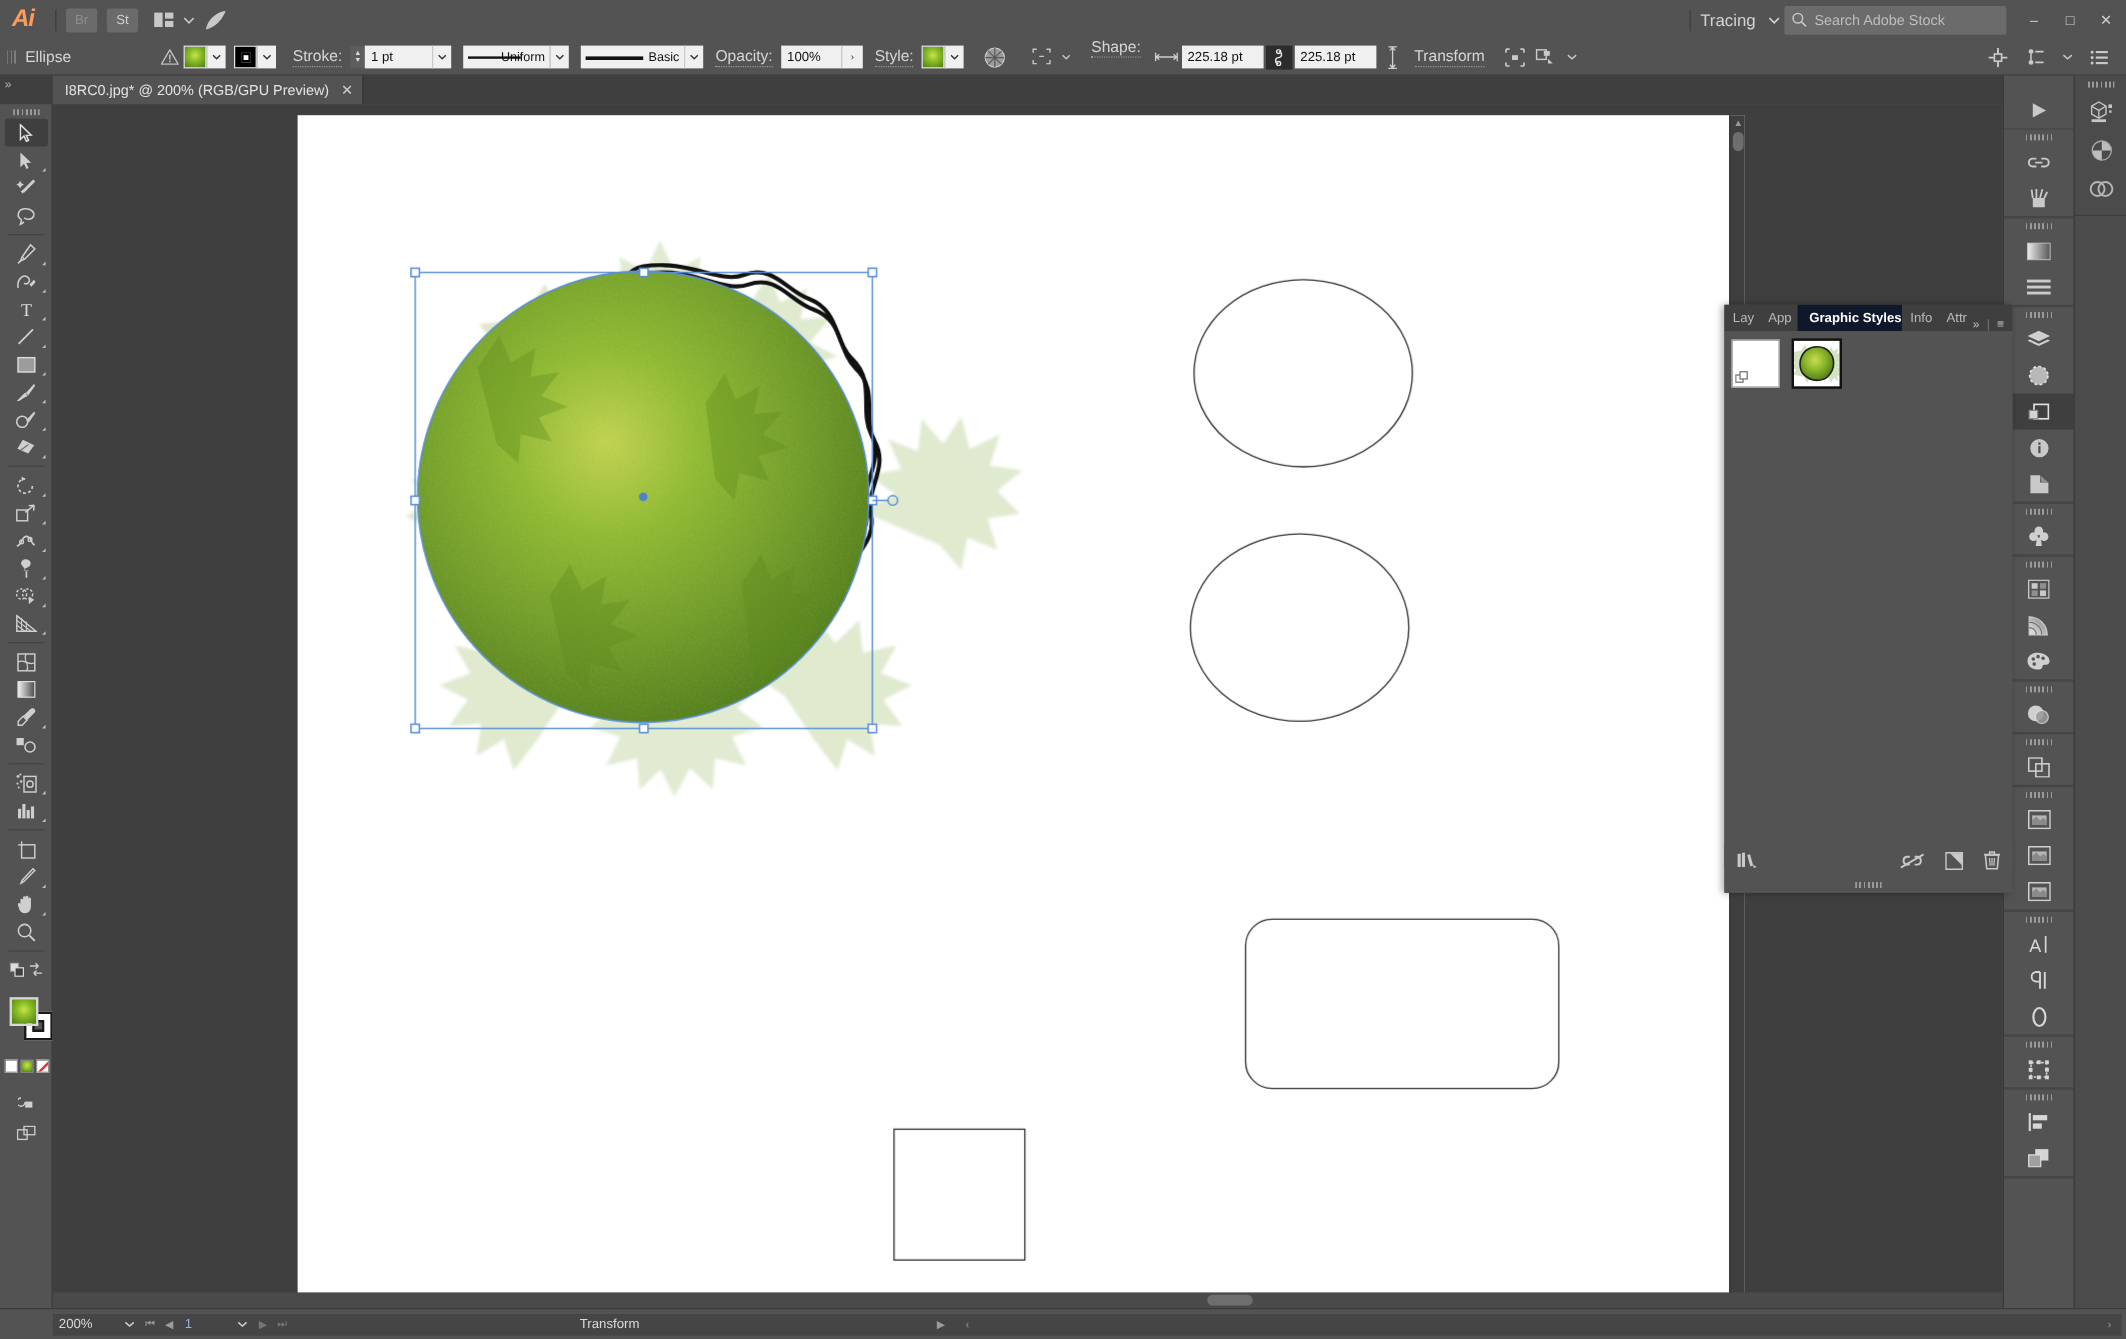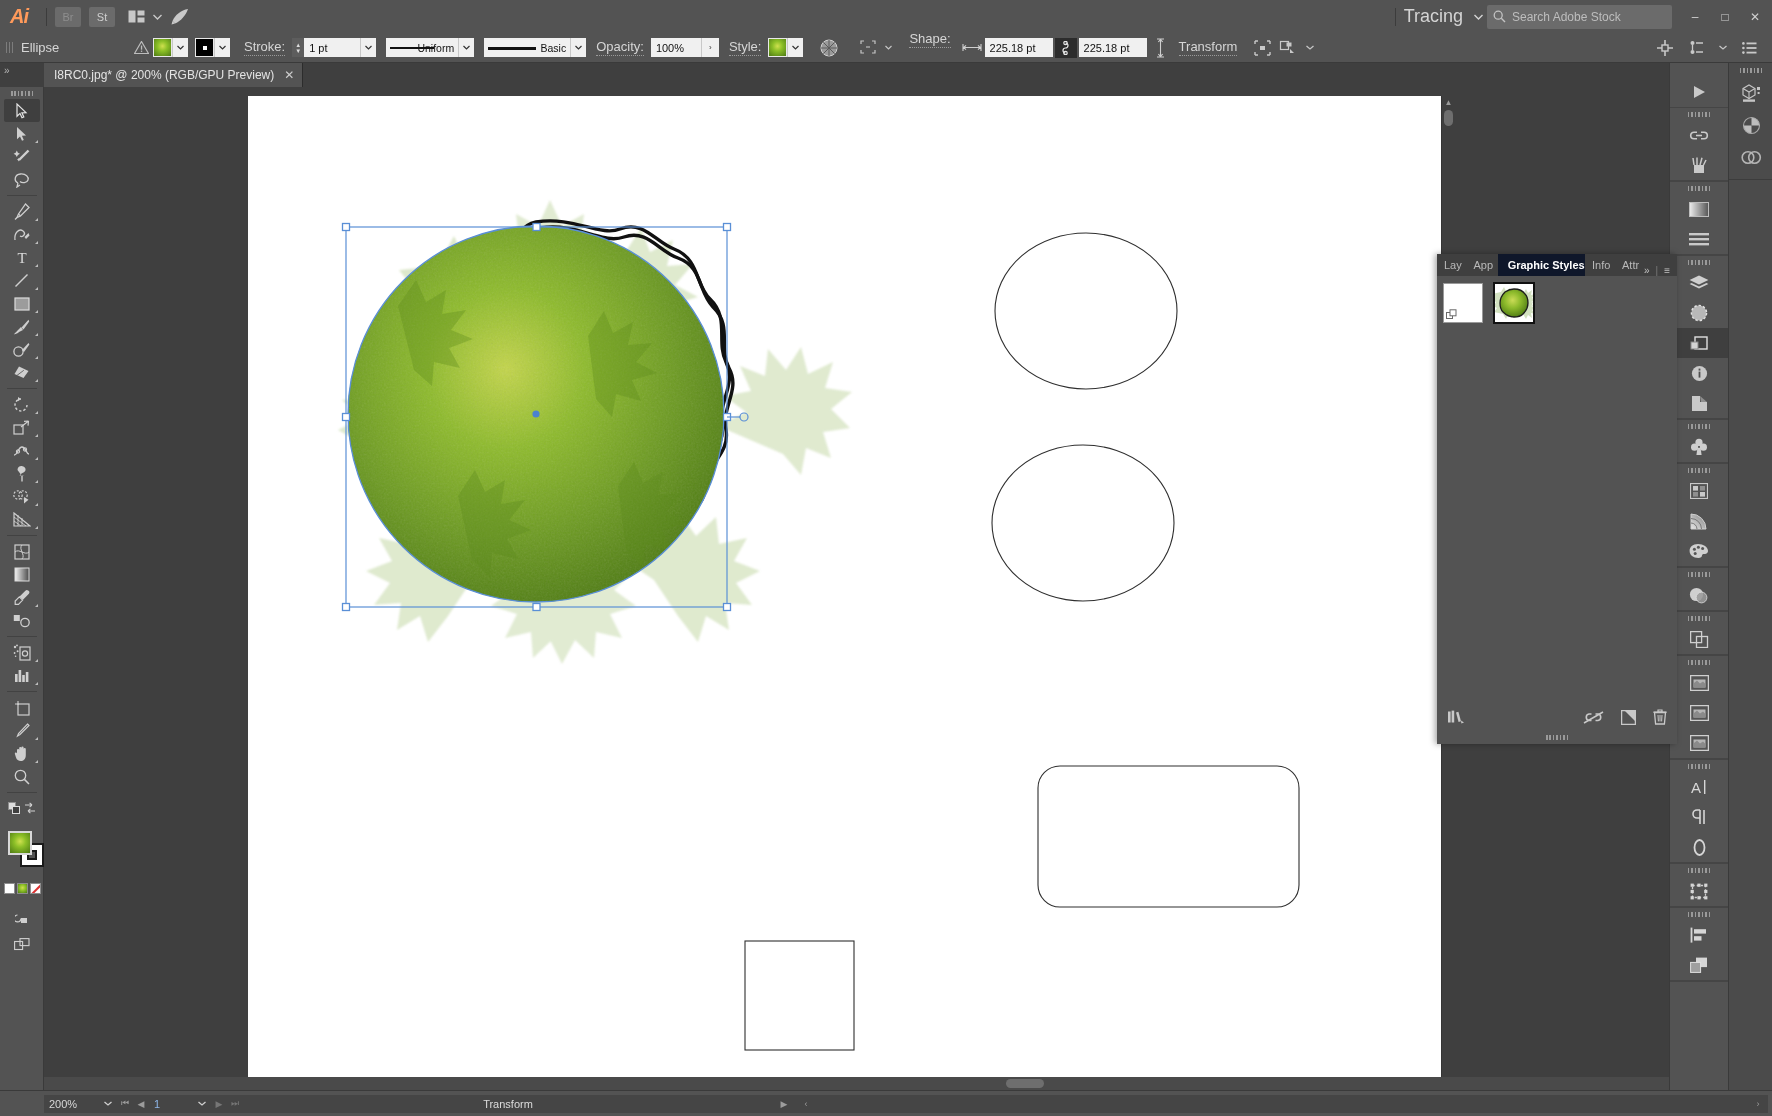--- a/index.html
+++ b/index.html
@@ -18,21 +18,21 @@
   #menubar{ position:absolute; left:0; top:0; width:1772px; height:33px; background:#535353;
     display:flex; align-items:center; }
   #ai-logo{ width:38px; height:33px; display:flex; align-items:center; justify-content:center;
     color:#ff9a5b; font-size:20px; font-weight:bold; font-style:italic; letter-spacing:-1px;}
   .menu-item{ color:#d4d4d4; font-size:13px; padding:0 11px; height:33px; line-height:33px; white-space:nowrap;}
   .mb-sep{ width:1px; height:18px; background:#3c3c3c; margin:0 8px; }
   .mb-btn{ width:26px; height:20px; border-radius:2px; background:#6b6b6b; color:#8e8e8e;
     font-size:11px; display:flex; align-items:center; justify-content:center; margin-right:8px;}
   .mb-icon{ width:26px; height:22px; display:flex; align-items:center; justify-content:center; color:#c8c8c8; }
   #tracing-group{ margin-left:auto; display:flex; align-items:center; }
-  #tracing-lbl{ color:#d4d4d4; font-size:18px; padding-right:6px; }
+  #tracing-lbl{ color:#d4d4d4; font-size:14px; padding-right:6px; }
   #search-stock{ width:185px; height:24px; background:#6b6b6b; border-radius:2px;
     display:flex; align-items:center; padding:0 6px; color:#bdbdbd; font-size:12px; }
   .wbtn{ width:30px; height:33px; display:flex; align-items:center; justify-content:center;
     color:#d0d0d0; font-size:12px; }
 
   
   #controlbar{ position:absolute; left:0; top:33px; width:1772px; height:30px; background:#535353;
     display:flex; align-items:center; border-bottom:1px solid #3a3a3a; }
   .cb-label{ color:#d6d6d6; font-size:13px; }
   .dotted{ border-bottom:1px dotted #9a9a9a; padding-bottom:1px; }

